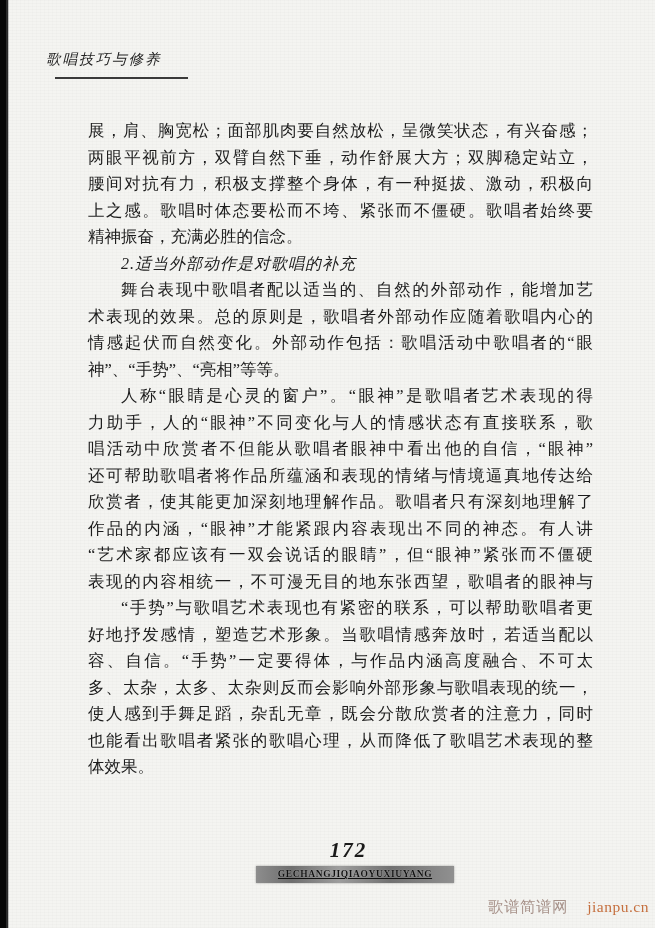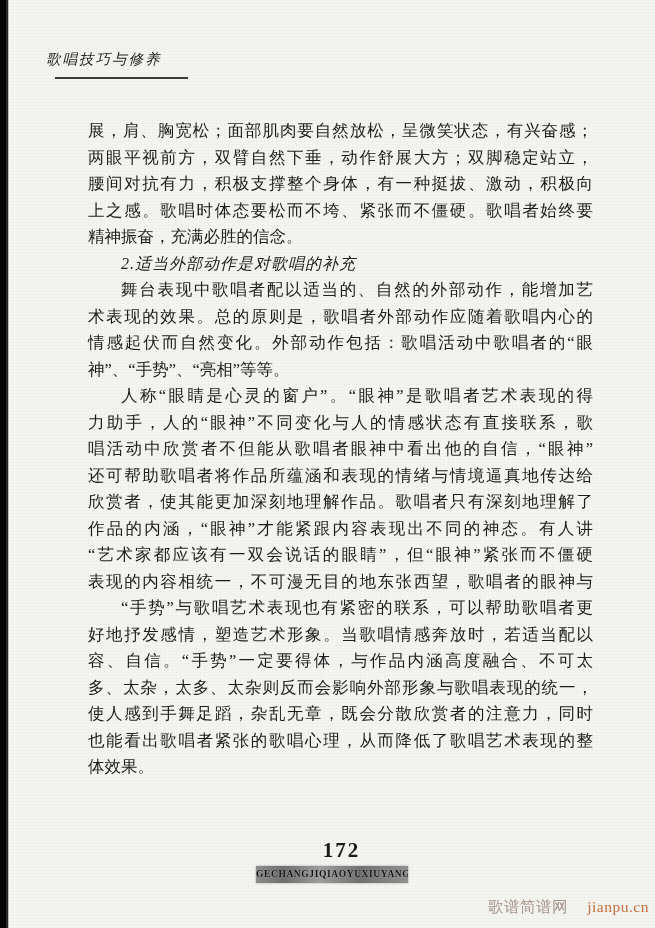--- a/index.html
+++ b/index.html
@@ -49,33 +49,34 @@
     white-space:nowrap;
   }
   .line.last{text-align-last:left;}
   .line.indent{padding-left:33px;}
   .line.heading{
     font-style:italic;font-size:16px;color:#202020;
     text-align-last:left;padding-left:33px;letter-spacing:1px;
   }
   
   .page-number{
-    position:absolute;left:89px;top:838px;width:505px;
-    text-align:center;font-weight:600;
+    position:absolute;left:96px;top:838px;width:505px;
+    text-align:center;font-style:italic;font-weight:600;
     font-size:21px;letter-spacing:2px;color:#1a1a1a;
   }
   .footer-banner{
-    position:absolute;left:256px;top:866px;width:152px;height:17px;
+    position:absolute;left:256px;top:866px;width:198px;height:17px;
     background:linear-gradient(90deg,#8d8d8d,#6e6e6e 18%,#9d9d9d 42%,#717171 68%,#909090);
     box-shadow:0 0 2px rgba(0,0,0,.35);
     text-align:center;line-height:17px;overflow:hidden;
     font-weight:bold;font-size:9.5px;letter-spacing:.6px;
     color:var(--banner-ink);
     text-shadow:0 0 1px #cfcfcf;
     white-space:nowrap;
+    text-decoration:underline;
   }
   .watermark{
     position:absolute;right:6px;top:897px;
     font-size:15.5px;letter-spacing:.5px;white-space:nowrap;
   }
   .watermark .site-name{color:var(--watermark-name);}
   .watermark .site-url{color:var(--watermark-url);margin-left:15px;}
 </style>
 </head>
 <body>

